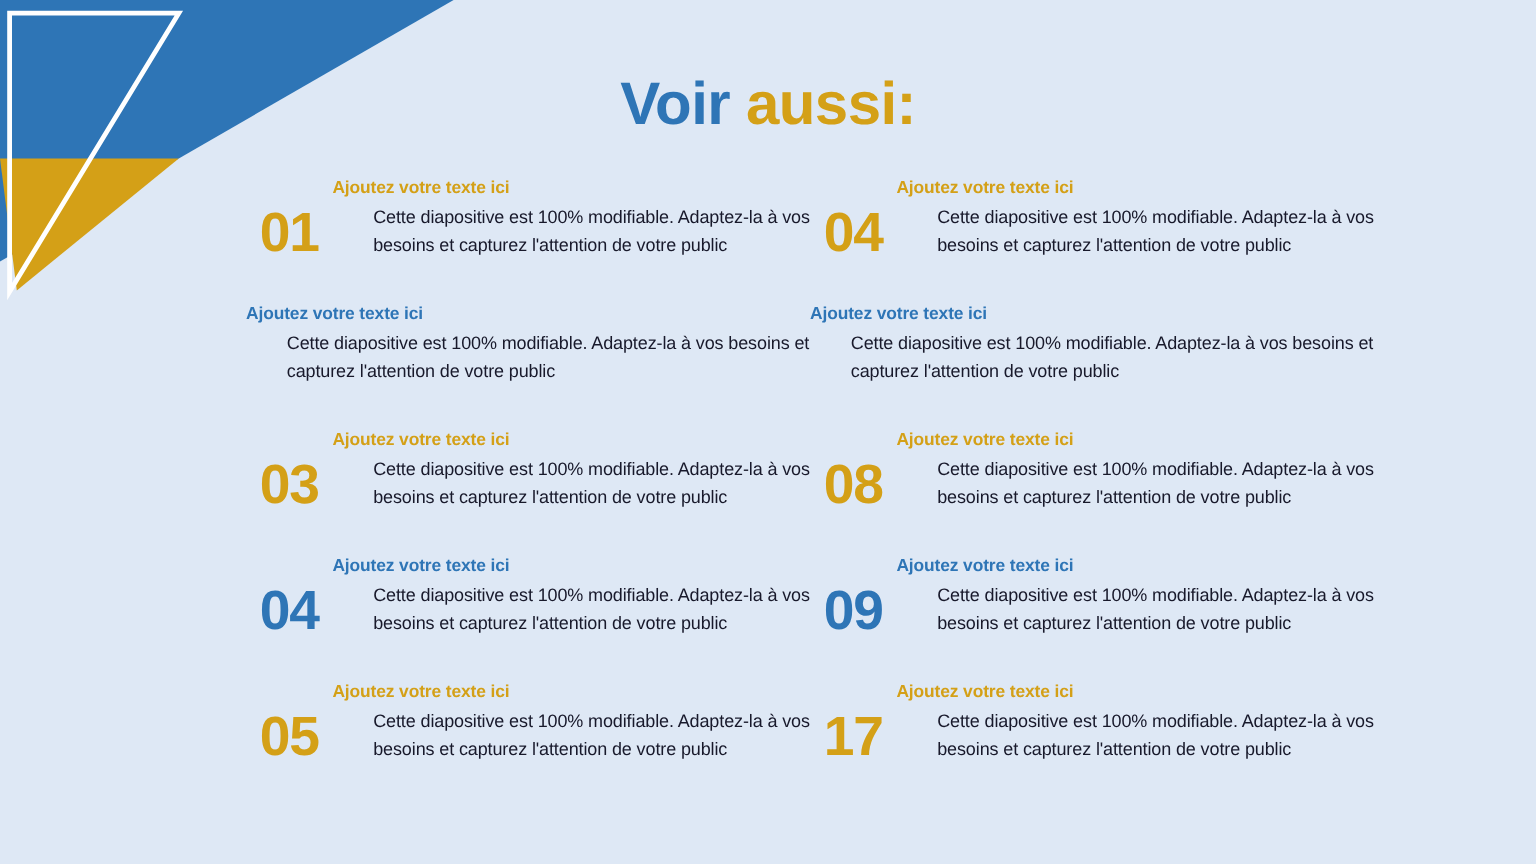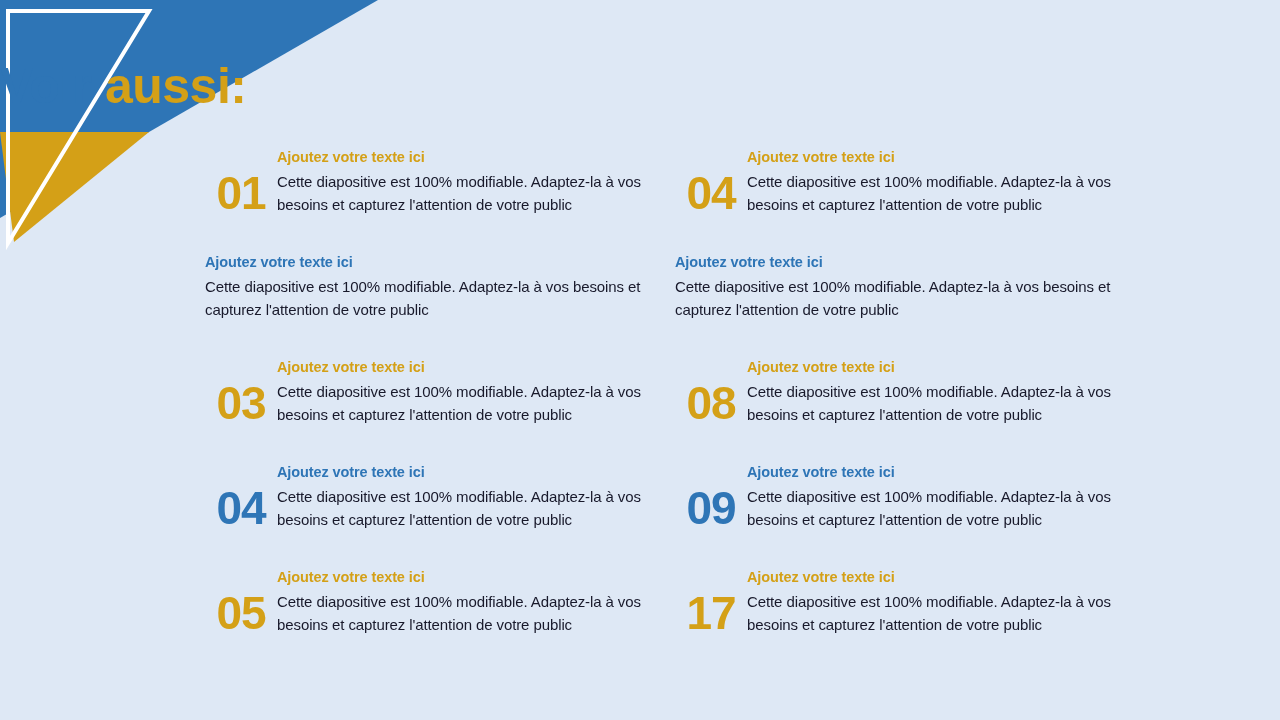--- a/index.html
+++ b/index.html
@@ -33,21 +33,21 @@
     height: 270px;
     pointer-events: none;
   }
 
   
   #slide-title {
     position: absolute;
     left: 0;
     top: 24px;
     width: 1280px;
-    text-align: left;
+    text-align: center;
     font-size: 50px;
     font-weight: bold;
     letter-spacing: -0.5px;
     line-height: 1.15;
     white-space: nowrap;
   }
   #slide-title .t-part1 { color: #2e75b6; }
   #slide-title .t-part2 { color: #d4a017; }
 
   
@@ -91,20 +91,21 @@
     font-weight: bold;
     line-height: 1.25;
     margin-bottom: 5px;
     letter-spacing: -0.1px;
   }
   .item-text {
     font-size: 15px;
     color: #18192b;
     line-height: 1.52;
     letter-spacing: -0.1px;
+    margin-left: 34px;
   }
 
   .accent-gold .item-number,
   .accent-gold .item-heading { color: #d4a017; }
   .accent-blue .item-number,
   .accent-blue .item-heading { color: #2e75b6; }
 </style>
 </head>
 <body>
 

